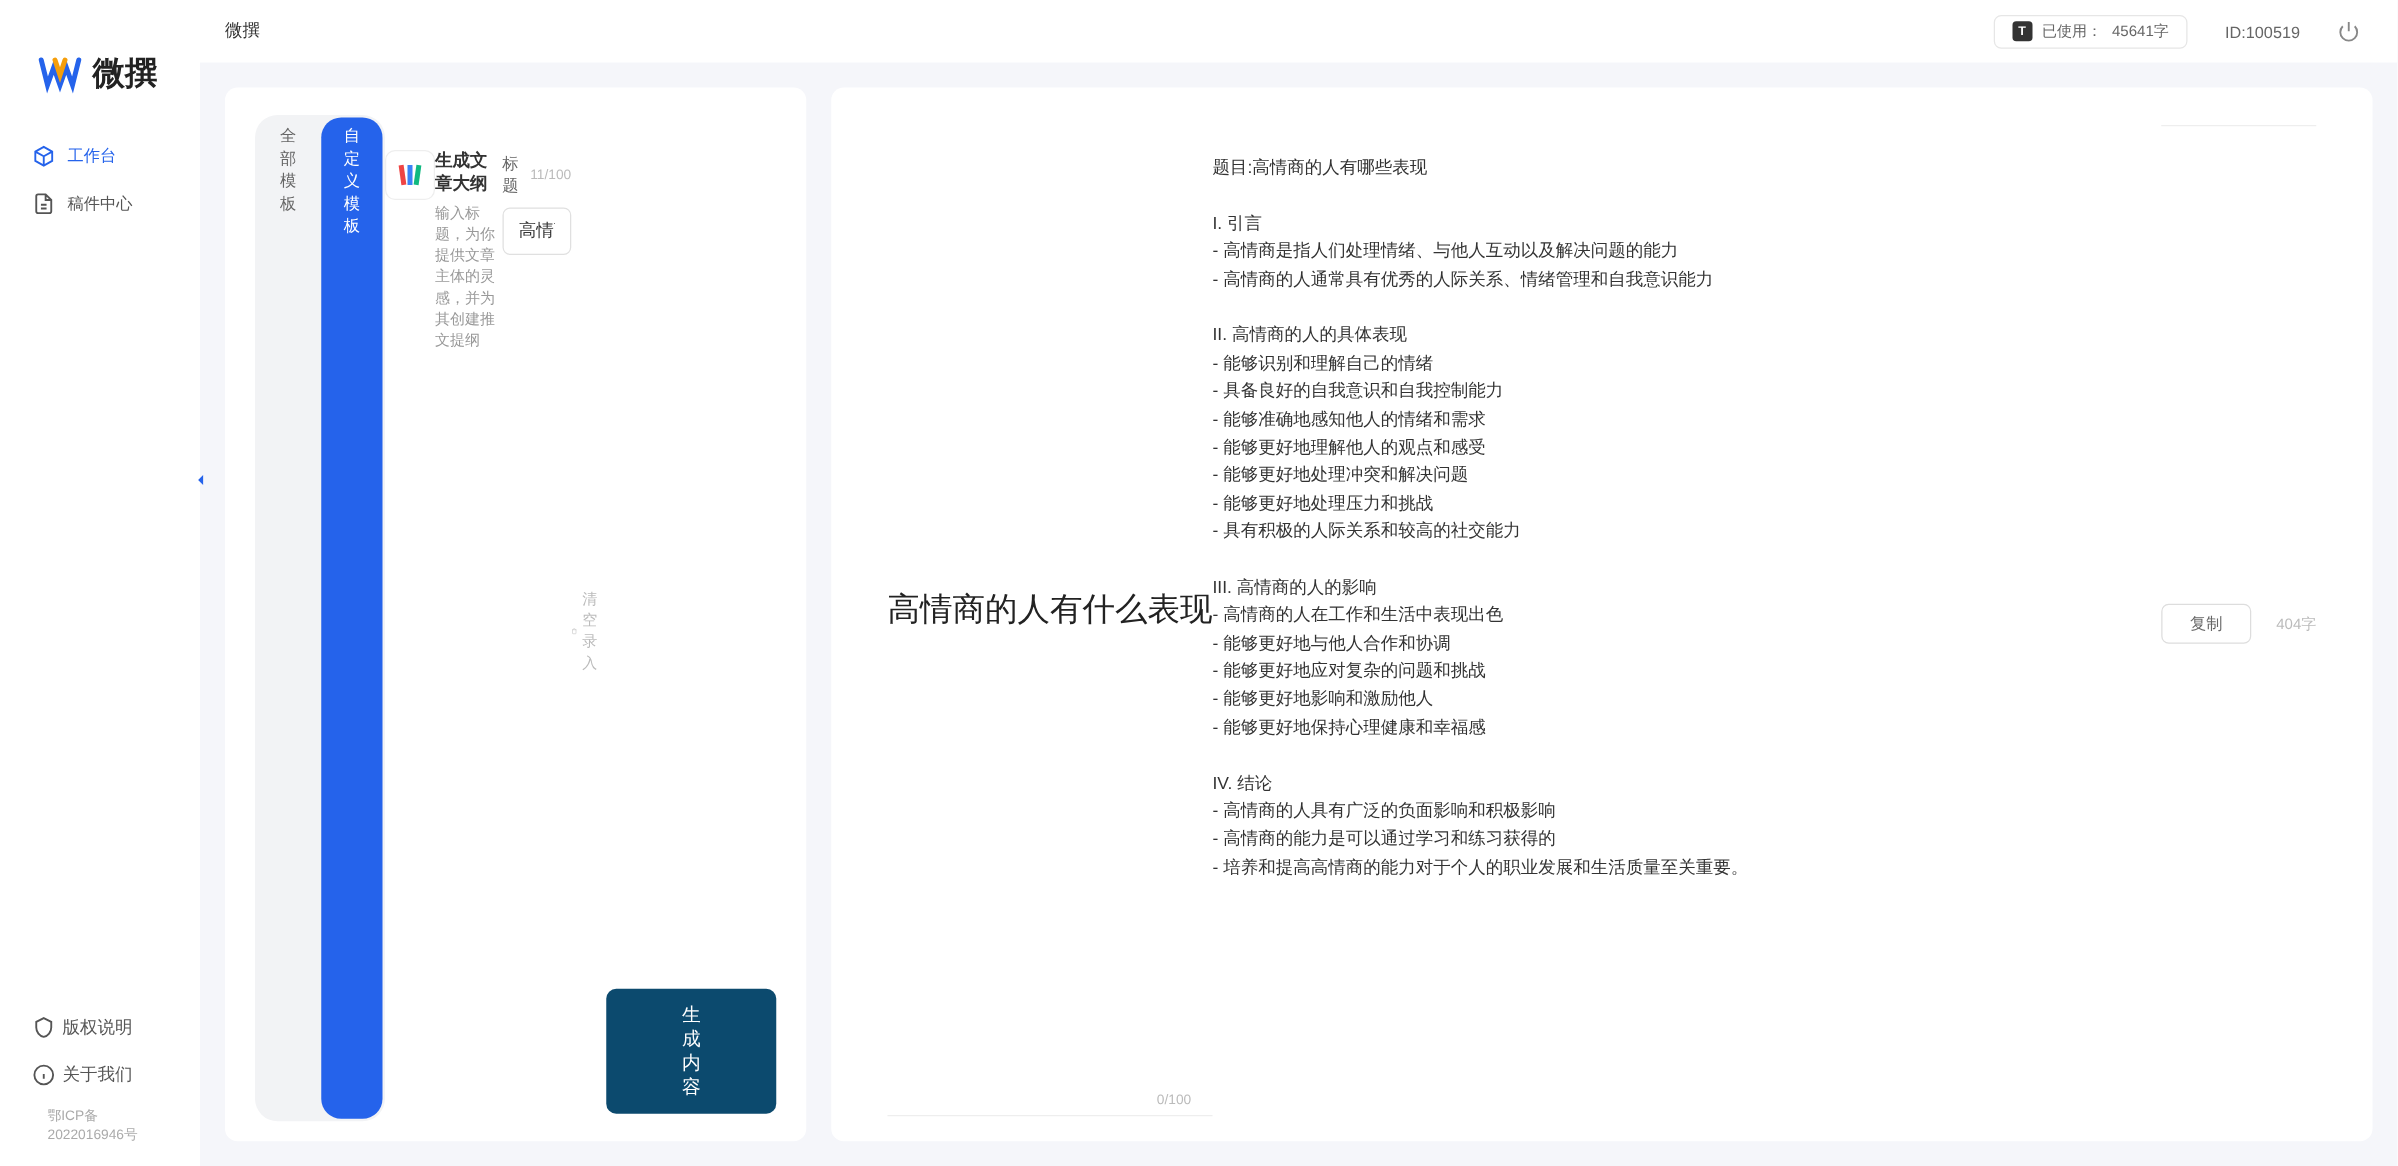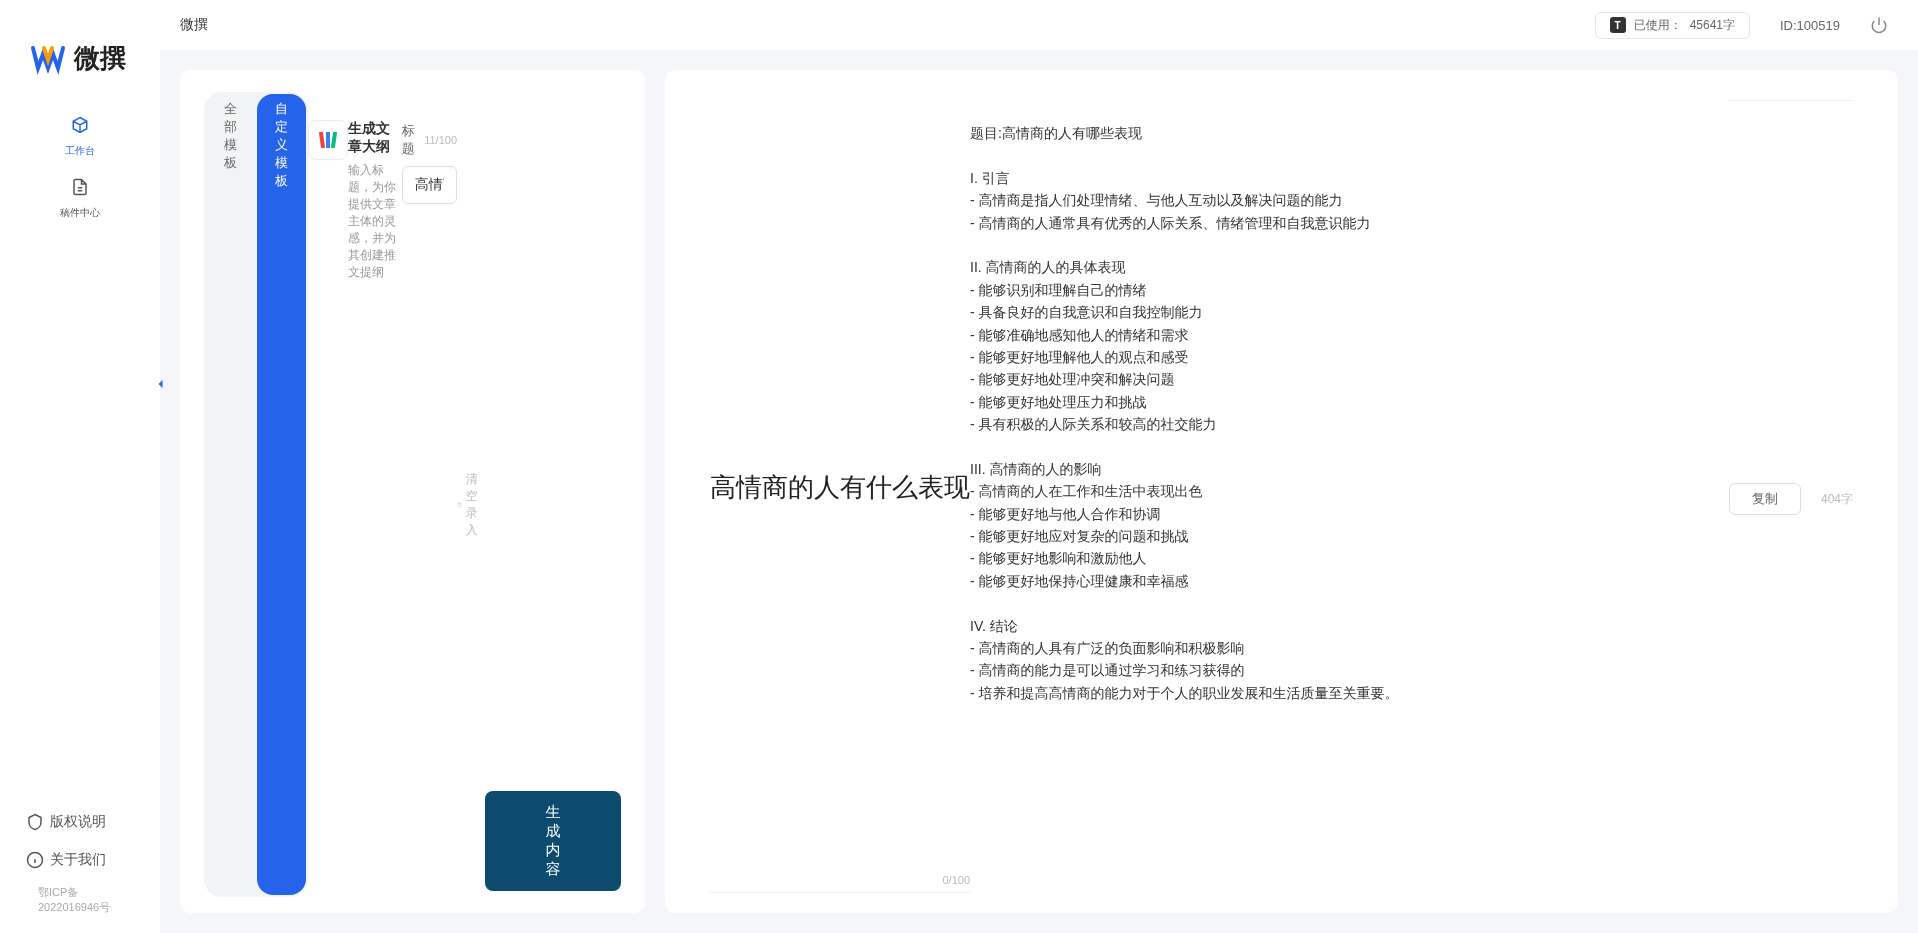--- a/index.html
+++ b/index.html
@@ -44,22 +44,21 @@
       padding: 0 10px;
     }
     .nav-item {
       display: flex;
       align-items: center;
       gap: 10px;
       padding: 10px 16px;
       cursor: pointer;
       border-radius: 6px;
       color: #555;
-      font-size: 10px;
-      flex-direction: column;
+      font-size: 13px;
     }
     .nav-item.active {
       color: #2563eb;
     }
     .nav-item svg {
       width: 18px;
       height: 18px;
     }
     .sidebar-collapse {
       position: absolute;
@@ -268,21 +267,21 @@
       border-bottom: 1px solid #eee;
       padding-bottom: 18px;
     }
     .output-title {
       font-size: 26px;
       font-family: "SimSun", serif;
       color: #222;
     }
     .output-counter {
       position: absolute;
-      right: 0;
+      right: 17px;
       bottom: 6px;
       font-size: 11px;
       color: #bbb;
     }
     .output-body {
       flex: 1;
       margin-top: 22px;
       font-size: 14px;
       line-height: 1.6;
       color: #333;

